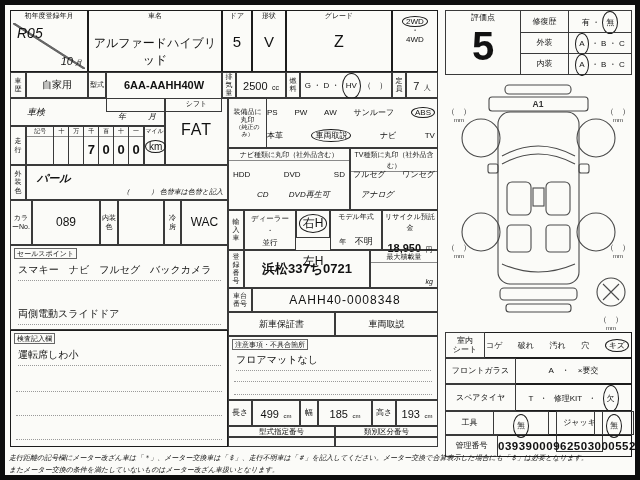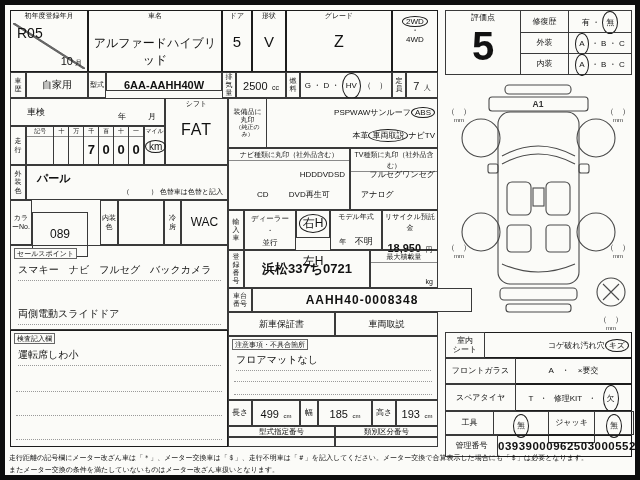--- a/index.html
+++ b/index.html
@@ -1,33 +1,33 @@
 <!DOCTYPE html>
 <html><head>
 <meta charset="utf-8">
 <style>
   html,body{margin:0;padding:0;background:#777;}
   .sheet{position:relative;width:640px;height:480px;background:#fbfbf8;font-family:"Liberation Sans",sans-serif;color:#111;overflow:hidden;}
   .frame{position:absolute;inset:0;border:5px solid #0d0d0d;pointer-events:none;z-index:50;}
   .c{position:absolute;box-sizing:border-box;border:1px solid #3a3a3a;}
   .b2{border-width:1.6px;border-color:#1c1c1c;}
-  .nb{position:absolute;box-sizing:border-box;}
+  .nb{position:absolute;box-sizing:border-box;font-style:italic;}
   .lab{font-size:7px;text-align:center;line-height:10px;color:#111;}
   .val{text-align:center;}
   .vl{display:flex;align-items:center;justify-content:center;text-align:center;font-size:7px;line-height:1.15;word-break:break-all;padding:1px;}
   .circ{display:inline-block;border:1.5px solid #1a1a1a;border-radius:50%;padding:0 3px;}
   .tab{position:absolute;top:2px;left:3px;border:1px solid #666;font-size:7px;line-height:9px;padding:0 2px;background:#fbfbf8;}
   .dot{position:absolute;left:5px;right:5px;border-bottom:1px dotted #9a9a9a;}
   .ln{position:absolute;left:7px;right:6px;font-size:10px;line-height:21px;height:21px;border-bottom:1px dotted #9a9a9a;white-space:nowrap;overflow:hidden;}
   .mgrid{display:flex;}
   .mcol{flex:1;border-left:1px solid #3a3a3a;display:flex;flex-direction:column;}
   .mcol:first-child{border-left:none;flex:1.9;}
   .mh{font-size:6px;text-align:center;border-bottom:1px solid #8a8a8a;line-height:9px;height:9px;}
   .md{font-size:13px;font-weight:bold;text-align:center;line-height:26px;}
-  .erow{position:absolute;left:38px;right:2px;display:flex;align-items:center;justify-content:flex-end;font-size:8px;}
+  .erow{position:absolute;left:38px;right:2px;display:flex;align-items:center;justify-content:space-between;font-size:8px;}
   .hdrband{font-size:7px;text-align:center;line-height:11px;border-bottom:1px solid #8a8a8a;}
   .small{font-size:7px;}
   svg text{stroke:none;fill:#333;}
 </style>
 </head>
 <body>
 
 <div class="sheet">
 
   <div class="c b2" style="left:10px;top:10px;width:78px;height:62px">
@@ -55,21 +55,21 @@
   </div>
   <div class="c b2" style="left:392px;top:10px;width:46px;height:62px;text-align:center;font-size:8px">
     <div style="margin-top:5px"><span class="circ">2WD</span></div>
     <div style="line-height:8px">・</div>
     <div>4WD</div>
   </div>
 
   <div class="c vl" style="left:10px;top:72px;width:16px;height:26px">車歴</div>
   <div class="c val" style="left:26px;top:72px;width:62px;height:26px;font-size:10px;line-height:24px">自家用</div>
   <div class="c vl" style="left:88px;top:72px;width:18px;height:26px">型式</div>
-  <div class="c val" style="left:106px;top:72px;width:116px;height:19px;font-size:11px;line-height:24px;font-weight:bold">6AA-AAHH40W</div>
+  <div class="c val" style="left:106px;top:72px;width:116px;height:40px;font-size:11px;line-height:24px;font-weight:bold">6AA-AAHH40W</div>
   <div class="c vl" style="left:222px;top:72px;width:14px;height:26px">排気量</div>
   <div class="c val" style="left:236px;top:72px;width:50px;height:26px;line-height:24px">
     <span style="font-size:11px">2500</span>
     <span class="small">cc</span>
   </div>
   <div class="c vl" style="left:286px;top:72px;width:14px;height:26px">燃料</div>
   <div class="c val" style="left:300px;top:72px;width:92px;height:26px;font-size:8px;line-height:24px">
     <span>G ・ D ・</span>
     <span class="circ">HV</span>
     <span>（　）</span>
@@ -126,21 +126,21 @@
     <span class="circ" style="font-size:10px">km</span>
   </div>
 
   <div class="c vl" style="left:10px;top:165px;width:16px;height:35px">外装色</div>
   <div class="c" style="left:26px;top:165px;width:202px;height:35px">
     <span class="nb" style="left:10px;top:5px;font-size:11px;font-weight:bold">パール</span>
     <span class="nb" style="right:4px;bottom:2px;font-size:7px">（　　　） 色替車は色替と記入</span>
   </div>
 
   <div class="c vl" style="left:10px;top:200px;width:22px;height:45px">カラーNo.</div>
-  <div class="c val" style="left:32px;top:212px;width:56px;height:45px;font-size:12px;line-height:43px">089</div>
+  <div class="c val" style="left:32px;top:200px;width:68px;height:45px;font-size:12px;line-height:43px">089</div>
   <div class="c vl" style="left:100px;top:200px;width:18px;height:45px">内装色</div>
   <div class="c val" style="left:118px;top:200px;width:46px;height:45px;line-height:43px"></div>
   <div class="c vl" style="left:164px;top:200px;width:17px;height:45px">冷房</div>
   <div class="c val" style="left:181px;top:200px;width:47px;height:45px;font-size:12px;line-height:43px">WAC</div>
 
   <div class="c" style="left:10px;top:245px;width:218px;height:85px">
     <span class="tab">セールスポイント</span>
     <div class="ln" style="top:13px">スマキー　ナビ　フルセグ　バックカメラ</div>
     <div class="ln" style="top:57px">両側電動スライドドア</div>
   </div>
@@ -223,21 +223,21 @@
 
   <div class="c vl" style="left:228px;top:250px;width:16px;height:38px">登録番号</div>
   <div class="c val" style="left:244px;top:250px;width:126px;height:38px;font-size:13px;line-height:36px;font-weight:bold">浜松337ち0721</div>
   <div class="c" style="left:370px;top:250px;width:68px;height:38px">
     <div class="hdrband">最大積載量</div>
     <span class="nb" style="left:20px;top:16px;font-size:9px"></span>
     <span class="nb" style="right:4px;bottom:2px;font-size:7px">kg</span>
   </div>
 
   <div class="c vl" style="left:228px;top:288px;width:24px;height:24px">車台番号</div>
-  <div class="c val" style="left:252px;top:288px;width:220px;height:24px;font-size:12px;line-height:22px;font-weight:bold;letter-spacing:1px">AAHH40-0008348</div>
+  <div class="c val" style="left:252px;top:288px;width:186px;height:24px;font-size:12px;line-height:22px;font-weight:normal;letter-spacing:1px">AAHH40-0008348</div>
 
   <div class="c val" style="left:228px;top:312px;width:107px;height:24px;font-size:9px;line-height:22px">新車保証書</div>
   <div class="c val" style="left:335px;top:312px;width:103px;height:24px;font-size:9px;line-height:22px">車両取説</div>
 
   <div class="c" style="left:228px;top:336px;width:210px;height:64px">
     <span class="tab">注意事項・不具合箇所</span>
     <div class="ln" style="top:12px">フロアマットなし</div>
     <div class="dot" style="top:44px"></div>
     <div class="dot" style="top:57px"></div>
   </div>
@@ -356,21 +356,21 @@
       <span>修理KIT</span>
       <span style="margin:0 4px">・</span>
       <span class="circ">欠</span>
     </div>
   </div>
   <div class="c b2" style="left:445px;top:411px;width:187px;height:24px">
     <div class="c val" style="left:-1px;top:-1px;width:49px;height:24px;font-size:8px;line-height:22px">工具</div>
     <div class="c val" style="left:47px;top:-1px;width:56px;height:24px;line-height:22px">
       <span class="circ" style="font-size:8px">無</span>
     </div>
-    <div class="c val" style="left:102px;top:-1px;width:47px;height:32px;font-size:8px;line-height:22px">ジャッキ</div>
+    <div class="c val" style="left:110px;top:-1px;width:47px;height:41px;font-size:8px;line-height:22px">ジャッキ</div>
     <div class="c val" style="left:148px;top:-1px;width:40px;height:24px;line-height:22px">
       <span class="circ" style="font-size:8px">無</span>
     </div>
   </div>
   <div class="c b2" style="left:445px;top:435px;width:187px;height:22px">
     <div class="c val" style="left:-1px;top:-1px;width:53px;height:22px;font-size:8px;line-height:20px">管理番号</div>
     <div class="val" style="margin-left:52px;font-size:11.5px;font-weight:bold;line-height:20px;letter-spacing:0.5px">03939000962503000552</div>
   </div>
 
   <div class="nb" style="left:9px;top:453px;width:624px;font-size:7px;line-height:10px;white-space:nowrap;overflow:hidden">走行距離の記号欄にメーター改ざん車は「＊」、メーター交換車は「＄」、走行不明車は「＃」を記入してください。メーター交換で合算表示した場合にも「＄」は必要となります。</div>

